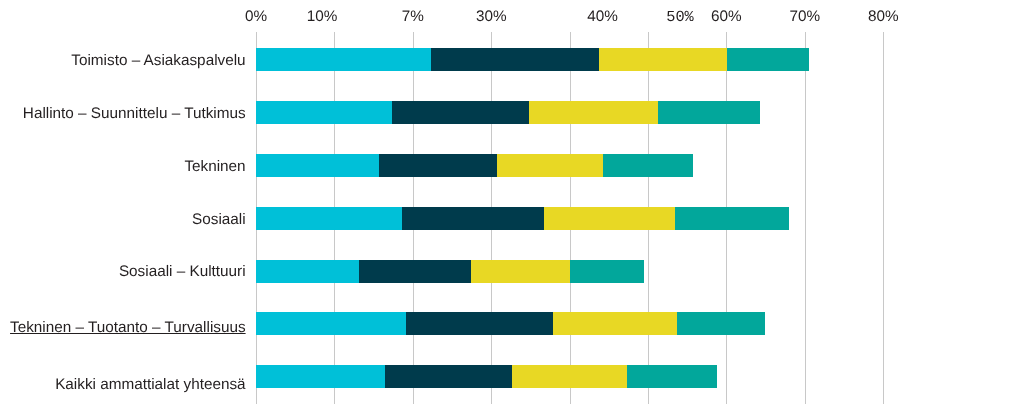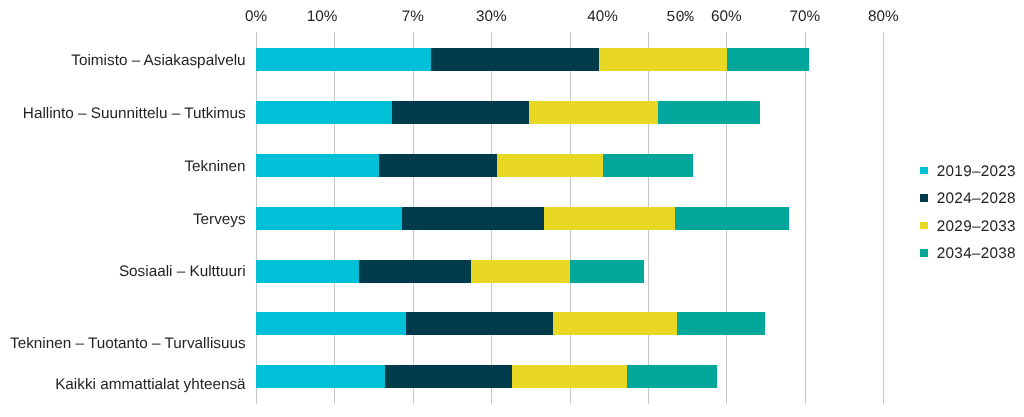--- a/index.html
+++ b/index.html
@@ -52,23 +52,23 @@
     <div class="tick-label" style="left: 680px; font-family: Liberation Mono, monospace;">50%</div>
     <div class="tick-label" style="left: 726.4px;">60%</div>
     <div class="tick-label" style="left: 804.8px;">70%</div>
     <div class="tick-label" style="left: 883.2px;">80%</div>
   </div>
 
   <div id="cats">
     <div class="cat-label" style="top: 51.9357px;">Toimisto – Asiakaspalvelu</div>
     <div class="cat-label" style="top: 104.807px;">Hallinto – Suunnittelu – Tutkimus</div>
     <div class="cat-label" style="top: 157.679px;">Tekninen</div>
-    <div class="cat-label" style="top: 210.55px;">Terveys</div>
+    <div class="cat-label" style="top: 210.55px;">Sosiaali</div>
     <div class="cat-label" style="top: 263.421px;">Sosiaali – Kulttuuri</div>
-    <div class="cat-label" style="top: 335px;">Tekninen – Tuotanto – Turvallisuus</div>
+    <div class="cat-label" style="top: 319px; text-decoration: underline;">Tekninen – Tuotanto – Turvallisuus</div>
     <div class="cat-label" style="top: 376px;">Kaikki ammattialat yhteensä</div>
   </div>
 
   <div id="bars">
       <div class="bar-row" style="top: 48.1357px; left: 256px; width: 627.2px;">
         <div class="seg" title="Toimisto – Asiakaspalvelu – 2019–2023: 22.3%" style="left: 0px; width: 174.832px; background: rgb(0, 192, 216);"></div>
         <div class="seg" title="Toimisto – Asiakaspalvelu – 2024–2028: 21.4%" style="left: 174.832px; width: 167.776px; background: rgb(0, 59, 76);"></div>
         <div class="seg" title="Toimisto – Asiakaspalvelu – 2029–2033: 16.4%" style="left: 342.608px; width: 128.576px; background: rgb(232, 216, 36);"></div>
         <div class="seg" title="Toimisto – Asiakaspalvelu – 2034–2038: 10.5%" style="left: 471.184px; width: 82.32px; background: rgb(2, 167, 155);"></div>
       </div>
@@ -103,32 +103,14 @@
         <div class="seg" title="Tekninen – Tuotanto – Turvallisuus – 2034–2038: 11.2%" style="left: 421.008px; width: 87.808px; background: rgb(2, 167, 155);"></div>
       </div>
       <div class="bar-row" style="top: 365.364px; left: 256px; width: 627.2px;">
         <div class="seg" title="Kaikki ammattialat yhteensä – 2019–2023: 16.4%" style="left: 0px; width: 128.576px; background: rgb(0, 192, 216);"></div>
         <div class="seg" title="Kaikki ammattialat yhteensä – 2024–2028: 16.3%" style="left: 128.576px; width: 127.792px; background: rgb(0, 59, 76);"></div>
         <div class="seg" title="Kaikki ammattialat yhteensä – 2029–2033: 14.6%" style="left: 256.368px; width: 114.464px; background: rgb(232, 216, 36);"></div>
         <div class="seg" title="Kaikki ammattialat yhteensä – 2034–2038: 11.5%" style="left: 370.832px; width: 90.16px; background: rgb(2, 167, 155);"></div>
       </div>
     </div>
 
-  <div class="legend" id="legend">
-    <div class="legend-row">
-      <span class="legend-swatch" style="background: rgb(0, 192, 216);"></span>
-      <span class="legend-text">2019–2023</span>
-    </div>
-    <div class="legend-row">
-      <span class="legend-swatch" style="background: rgb(0, 59, 76);"></span>
-      <span class="legend-text">2024–2028</span>
-    </div>
-    <div class="legend-row">
-      <span class="legend-swatch" style="background: rgb(232, 216, 36);"></span>
-      <span class="legend-text">2029–2033</span>
-    </div>
-    <div class="legend-row">
-      <span class="legend-swatch" style="background: rgb(2, 167, 155);"></span>
-      <span class="legend-text">2034–2038</span>
-    </div>
-  </div>
 
 </div>
 
 </body></html>

